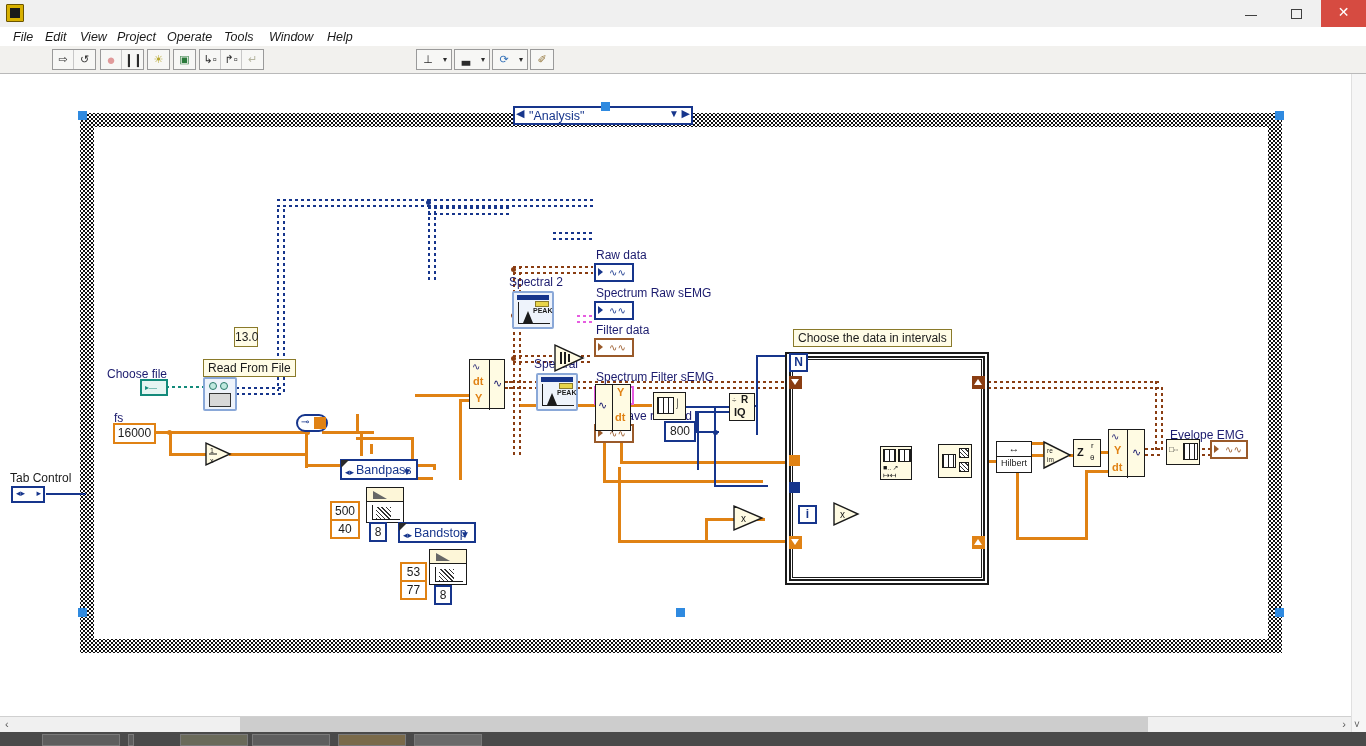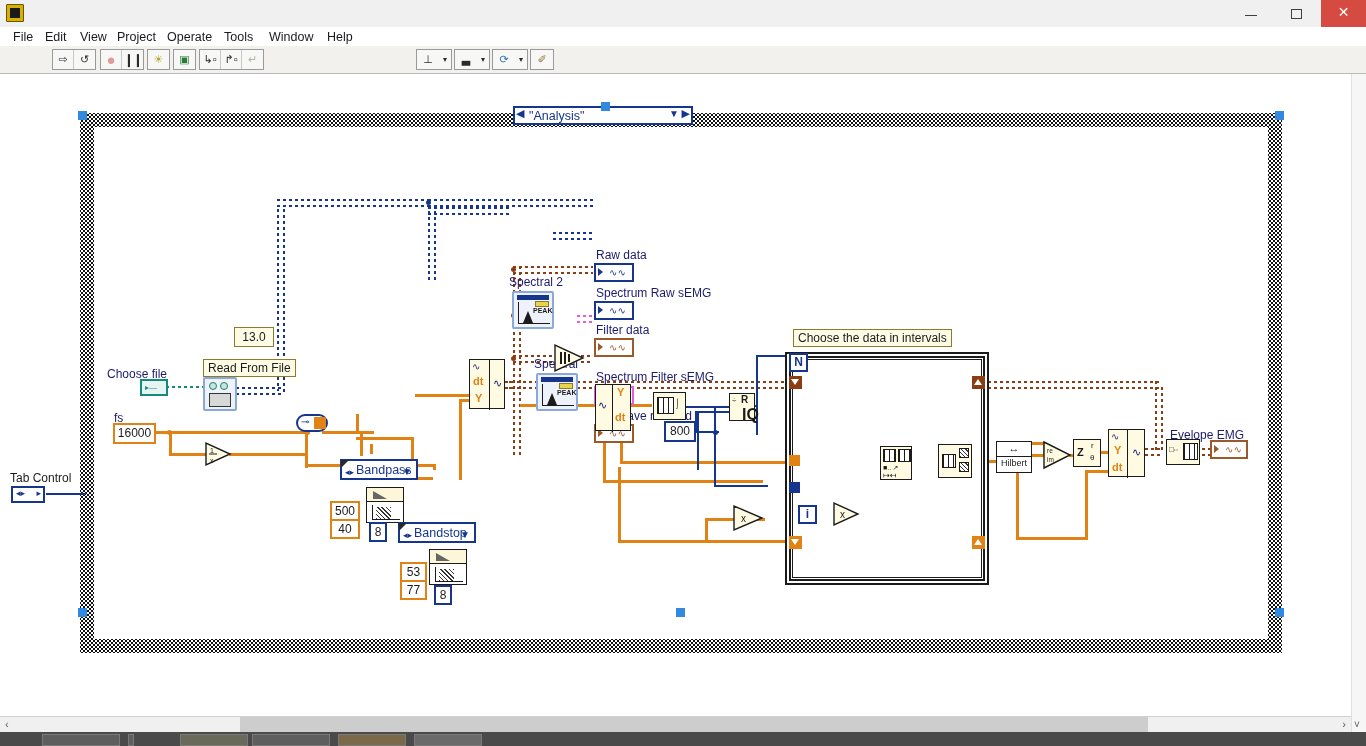--- a/index.html
+++ b/index.html
@@ -36,21 +36,21 @@
   #wb-max:after{content:"";position:absolute;left:17px;top:9px;width:11px;height:10px;border:1px solid #404040;box-sizing:border-box;}
   #wb-close:after{content:"\2715";position:absolute;left:0;top:4px;width:45px;text-align:center;font-size:14px;color:#fff;}
 
   
   #menubar{
     position:absolute;left:0;top:27px;width:1366px;height:19px;
     background:#ffffff;
   }
   .menu-item{
     position:absolute;top:2px;height:16px;line-height:16px;
-    font-size:12.5px;color:#1a1a1a;padding:0 7px;cursor:default;
+    font-size:12.5px;color:#1a1a1a;padding:0 7px;cursor:default;font-style:italic;
   }
   
   #toolbar{
     position:absolute;left:0;top:46px;width:1366px;height:27px;
     background:#f2f1ee;border-bottom:1px solid #b9b9b9;
   }
   .tgrp{
     position:absolute;top:3px;height:21px;
     border:1px solid #9a9a9a;background:#f7f7f5;box-sizing:border-box;
     display:flex;align-items:center;
@@ -531,21 +531,21 @@
       <rect x="7" y="10" width="2" height="12" fill="#1b1b1b"></rect>
       <rect x="11" y="10" width="2" height="12" fill="#1b1b1b"></rect>
       <rect x="15" y="12" width="2" height="8" fill="#1b1b1b"></rect>
     </svg>
   </div>
   <div class="term term-brown" style="left:594px;top:350px;width:40px;height:19px">
     <span class="tri"></span>
     <span class="wavegly" style="color:#9a5a2a">∿∿</span>
   </div>
 
-  <div class="const-y" style="left:234px;top:253px;width:40px">13.0</div>
+  <div class="const-y" style="left:234px;top:253px;width:24px">13.0</div>
 
   <div class="lbl" style="left:107px;top:293px">Choose file</div>
   <div style="position:absolute;left:140px;top:305px;width:28px;height:17px;border:2px solid #138a7a;background:#e6f5f2;box-sizing:border-box">
     <span style="position:absolute;left:3px;top:2px;font-size:8px;color:#138a7a">▸—</span>
   </div>
 
   <div class="comment" style="left:203px;top:285px">Read From File</div>
   <div class="sub-vi" style="left:203px;top:303px;width:34px;height:34px">
     <div style="position:absolute;left:4px;top:3px;width:8px;height:8px;border:1.5px solid #2a7a6a;border-radius:50%;box-sizing:border-box;background:#bfe8df"></div>
     <div style="position:absolute;left:15px;top:3px;width:8px;height:8px;border:1.5px solid #2a7a6a;border-radius:50%;box-sizing:border-box;background:#bfe8df"></div>
@@ -623,21 +623,21 @@
   </div>
 
   <div class="node" style="left:653px;top:318px;width:33px;height:28px">
     <div style="position:absolute;left:3px;top:4px;width:17px;height:17px;background:repeating-linear-gradient(90deg,#1b1b1b 0 1px,#fff 1px 5px),repeating-linear-gradient(180deg,#1b1b1b 0 1px,transparent 1px 5px);border:1px solid #1b1b1b;box-sizing:border-box"></div>
     <div style="position:absolute;left:21px;top:5px;font-size:9px;color:#1b1b1b">⌡</div>
   </div>
 
   <div class="node" style="left:729px;top:319px;width:26px;height:28px">
     <div style="position:absolute;left:2px;top:2px;font-size:8px;color:#1b1b1b">÷</div>
     <div style="position:absolute;left:11px;top:0px;font-size:10px;color:#1b1b1b;font-weight:bold">R</div>
-    <div style="position:absolute;left:12px;top:12px;font-size:16px;color:#1b1b1b;font-weight:bold">IQ</div>
+    <div style="position:absolute;left:4px;top:12px;font-size:11px;color:#1b1b1b;font-weight:bold">IQ</div>
   </div>
 
   <div class="const-b" style="left:664px;top:347px;width:32px;height:21px;line-height:17px">800</div>
 
   <div class="tri-wrap" style="left:732px;top:430px">
     <svg width="32" height="28" viewBox="0 0 32 28">
       <polygon points="2,2 2,26 30,14" fill="#fffbe3" stroke="#1b1b1b" stroke-width="1.4"></polygon>
       <text x="9" y="18" font-size="10" font-family="Liberation Sans, sans-serif" fill="#1b1b1b">x</text>
     </svg>
   </div>

